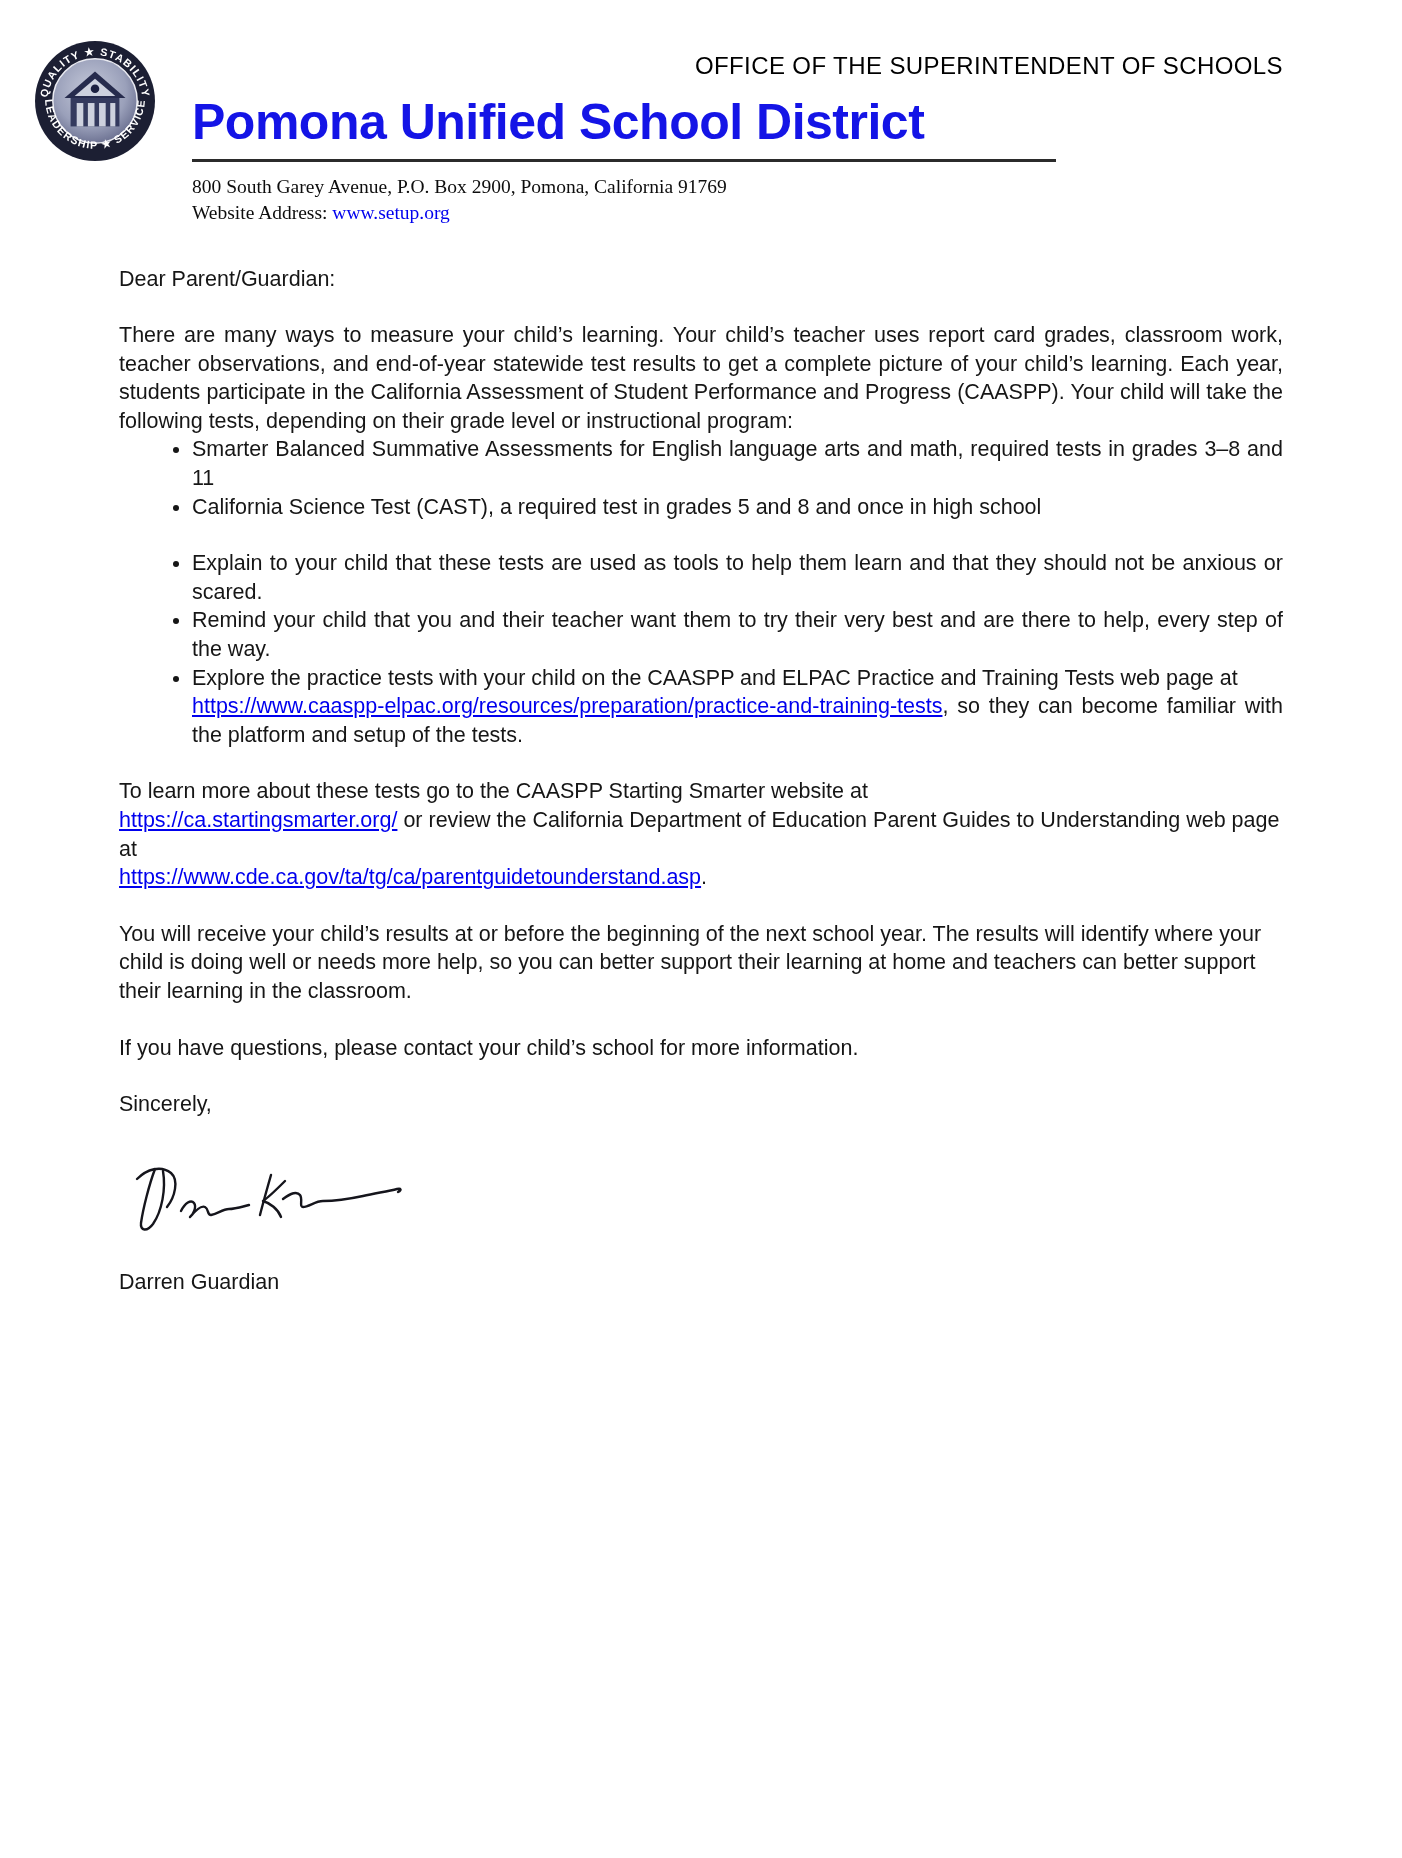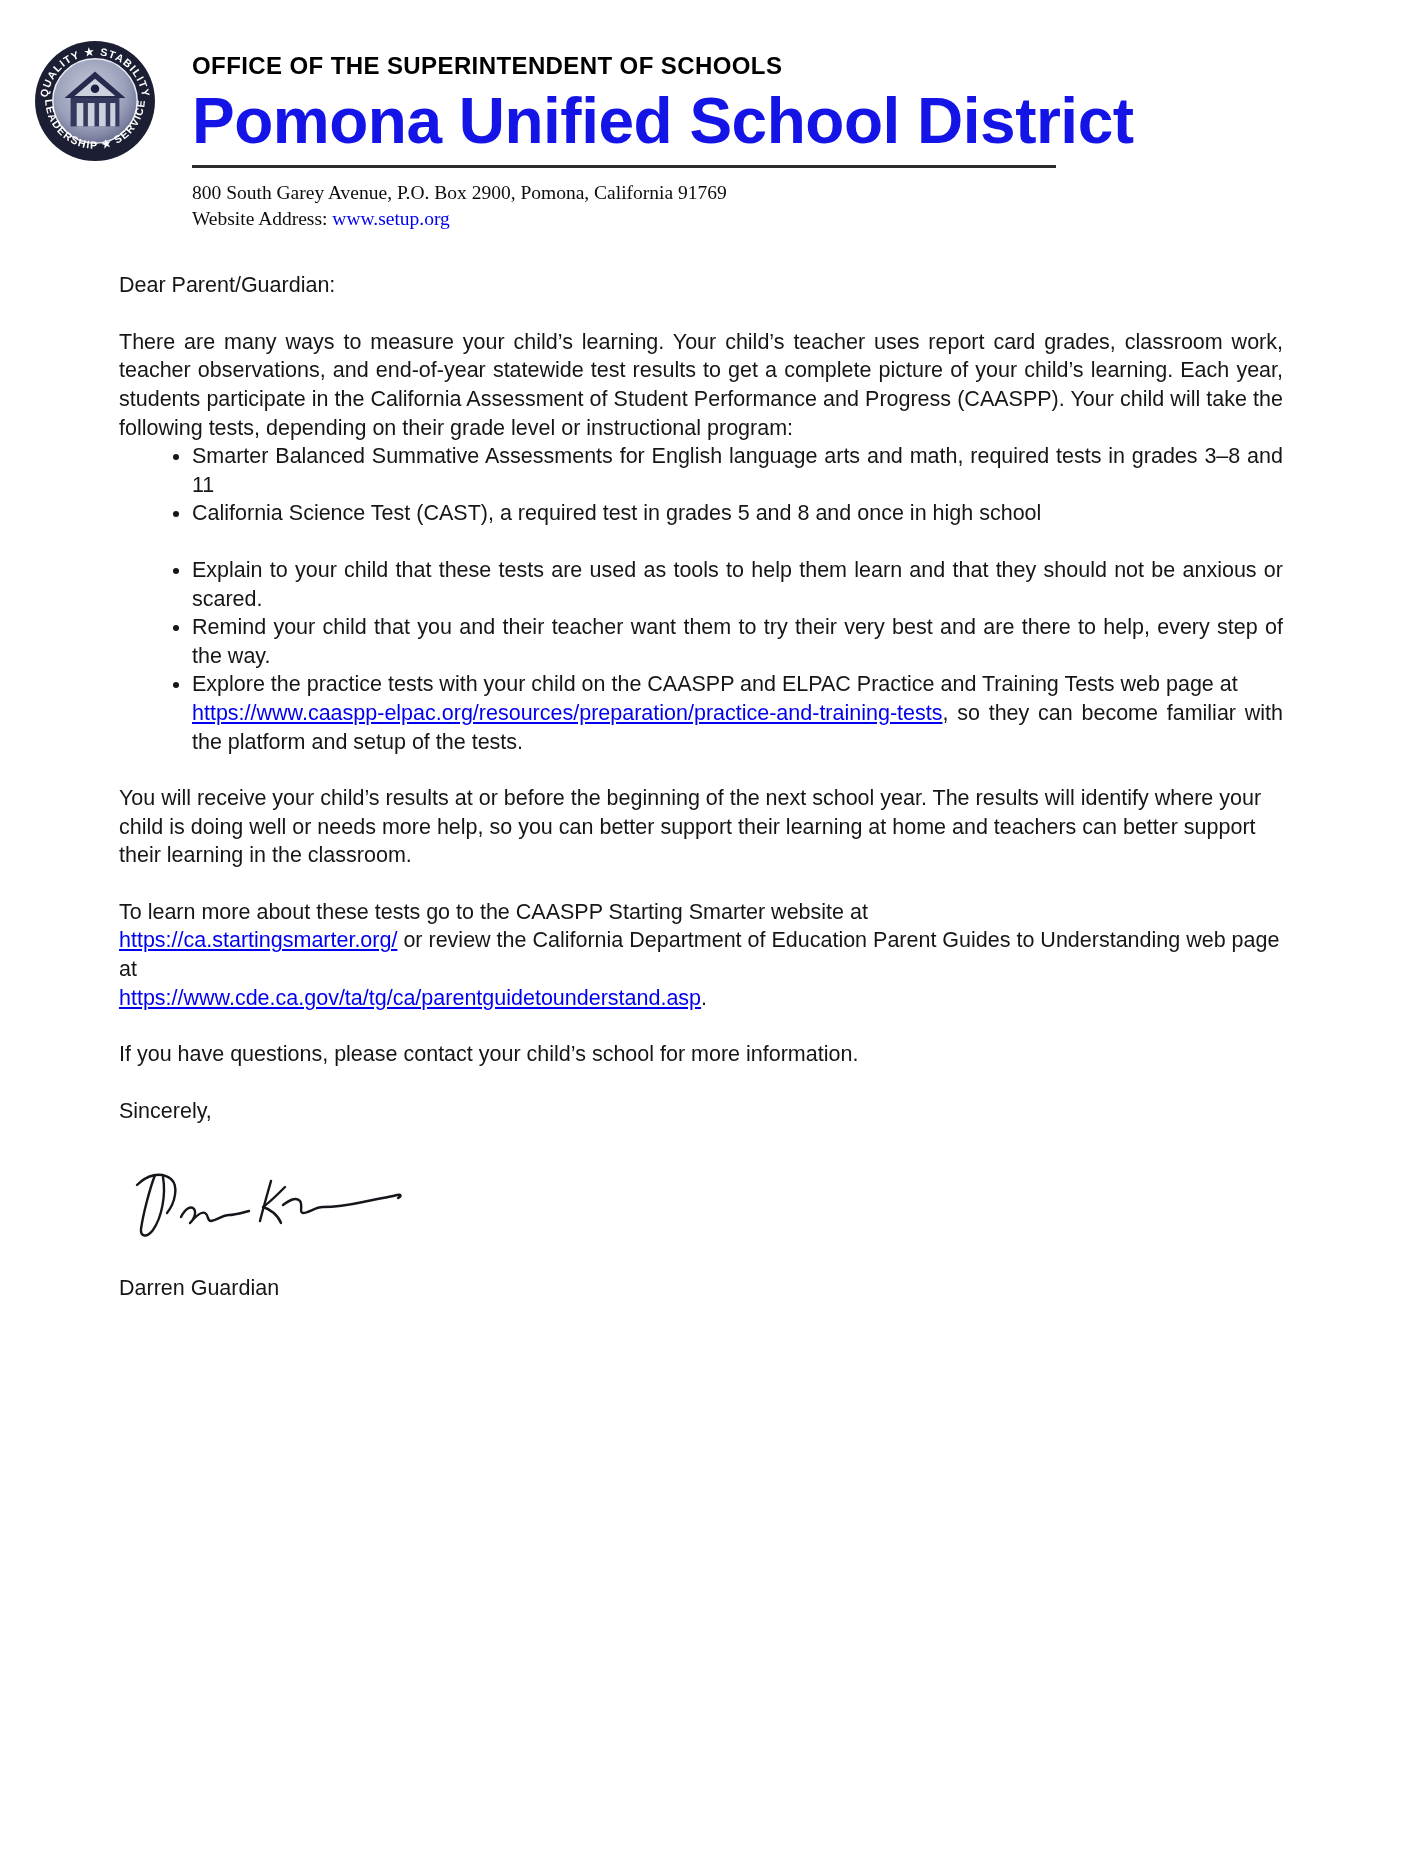--- a/index.html
+++ b/index.html
@@ -19,26 +19,27 @@
     width:1402px;min-height:1858px;
     padding:46px 119px 60px 119px;
     background:#fff;
   }
   
   .seal{
     position:absolute;left:34px;top:40px;width:122px;height:122px;
   }
   .head-text{margin-left:73px;}
   .office-line{
-    font-size:24px;font-weight:700;letter-spacing:0.4px;color:#000;
+    font-size:24px;font-weight:400;letter-spacing:0.4px;color:#000;
     padding-top:6px;
+    text-align:right;
   }
   .district-name{
-    font-size:64px;font-weight:700;color:var(--district-blue);
-    letter-spacing:-0.5px;margin-top:8px;line-height:1.05;
+    font-size:50px;font-weight:700;color:var(--district-blue);
+    letter-spacing:-0.5px;margin-top:16px;line-height:1.05;
   }
   .rule{
     width:864px;height:3px;background:#2b2b2b;margin:10px 0 12px 0;
   }
   .address,.website{
     font-family:"Liberation Serif", serif;
     font-size:19.5px;line-height:26px;color:#0d0d0d;
   }
   .website a{color:var(--link-blue);text-decoration:none;}
   
@@ -115,23 +116,23 @@
       <li class="justify">California Science Test (CAST), a required test in grades 5 and 8 and once in high school</li>
     </ul>
 
 
     <ul class="bullets">
       <li class="justify">Explain to your child that these tests are used as tools to help them learn and that they should not be anxious or scared.</li>
       <li class="justify">Remind your child that you and their teacher want them to try their very best and are there to help, every step of the way.</li>
       <li class="justify"><span>Explore the practice tests with your child on the CAASPP and ELPAC Practice and Training Tests web page at</span><br><a href="#" class="link">https://www.caaspp-elpac.org/resources/preparation/practice-and-training-tests</a><span>, so they can become familiar with the platform and setup of the tests.</span></li>
     </ul>
 
+    <p><span>To learn more about these tests go to the CAASPP Starting Smarter website at</span><br><a href="#" class="link">https://ca.startingsmarter.org/</a><span> or review the California Department of Education Parent Guides to Understanding web page at</span><br><a href="#" class="link">https://www.cde.ca.gov/ta/tg/ca/parentguidetounderstand.asp</a><span>.</span></p>
+
     <p>You will receive your child’s results at or before the beginning of the next school year. The results will identify where your child is doing well or needs more help, so you can better support their learning at home and teachers can better support their learning in the classroom.</p>
-
-    <p><span>To learn more about these tests go to the CAASPP Starting Smarter website at</span><br><a href="#" class="link">https://ca.startingsmarter.org/</a><span> or review the California Department of Education Parent Guides to Understanding web page at</span><br><a href="#" class="link">https://www.cde.ca.gov/ta/tg/ca/parentguidetounderstand.asp</a><span>.</span></p>
 
     <p>If you have questions, please contact your child’s school for more information.</p>
 
     <p class="closing">Sincerely,</p>
 
     <svg class="signature" width="280" height="95" viewBox="0 0 280 95" aria-hidden="true">
       <g fill="none" stroke="#15151c" stroke-width="2.4" stroke-linecap="round" stroke-linejoin="round">
         <path d="M 26,20 C 20,36 14,60 12,74 C 11,82 18,83 24,75 C 33,62 37,40 34,22"></path>
         <path d="M 8,30 C 18,20 32,16 42,24 C 50,31 46,48 38,58"></path>
         <path d="M 52,62 C 56,54 62,50 65,54 C 68,58 64,66 61,68 C 66,62 72,56 76,58 C 80,60 78,66 82,66 C 88,65 94,60 100,60 C 106,60 112,58 120,56"></path>

